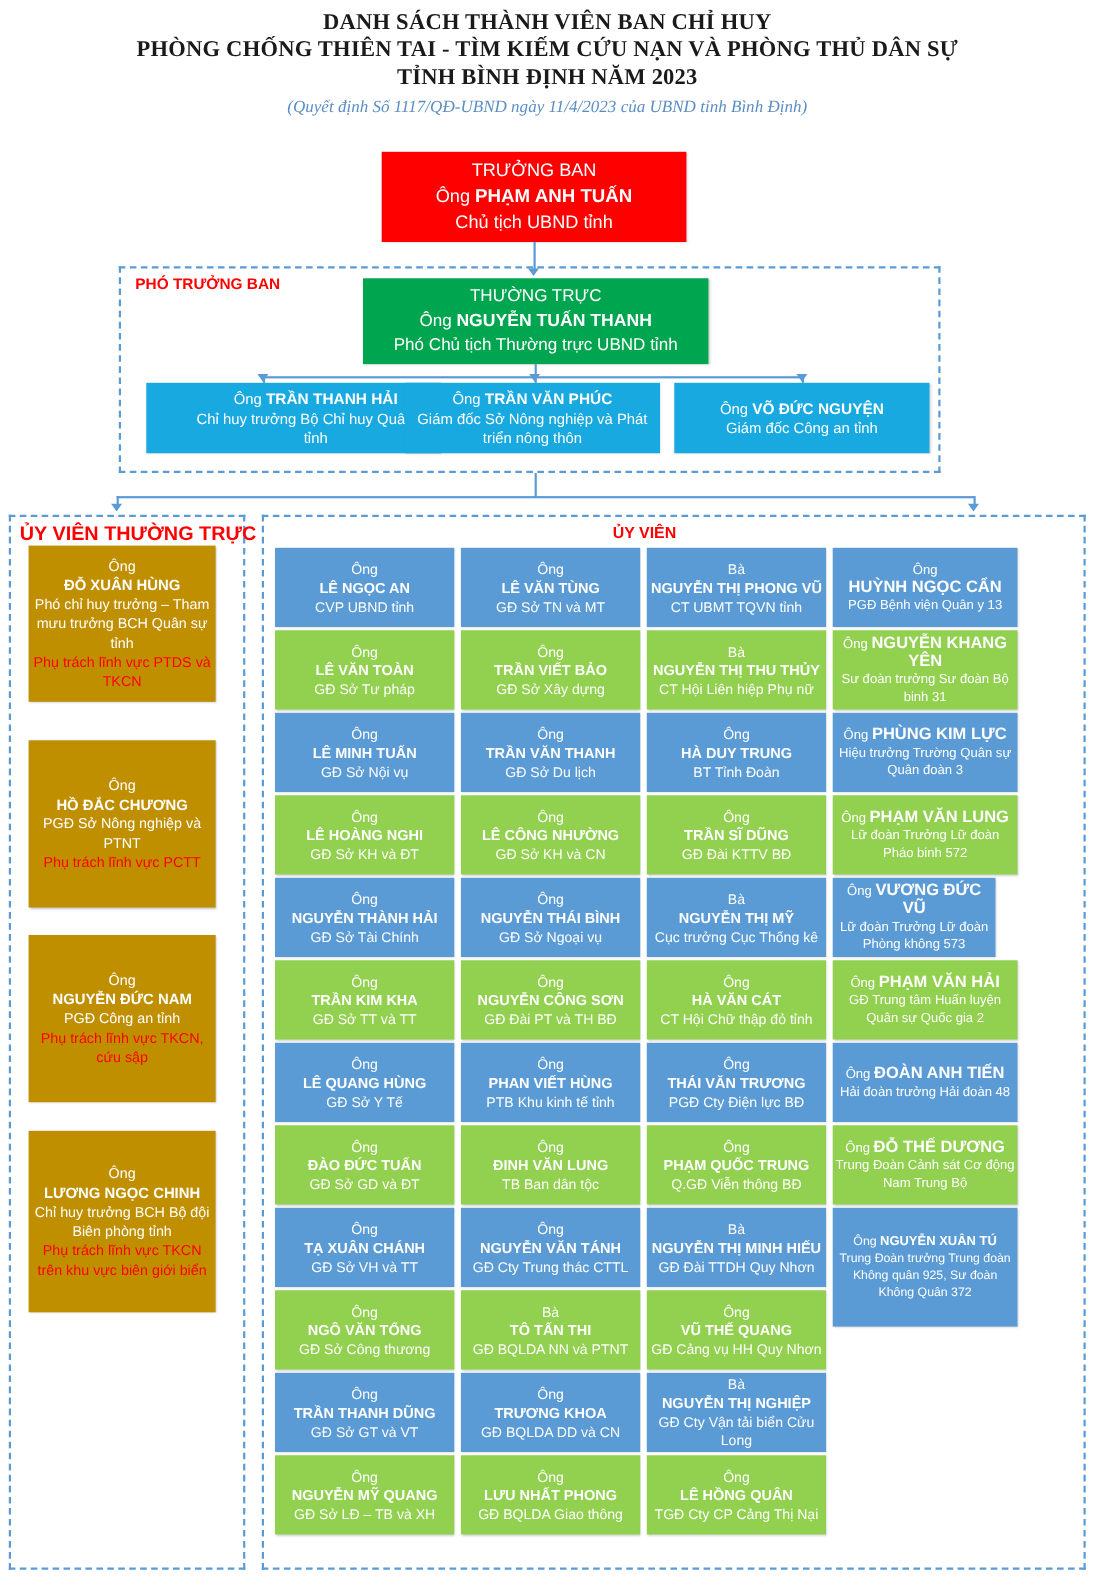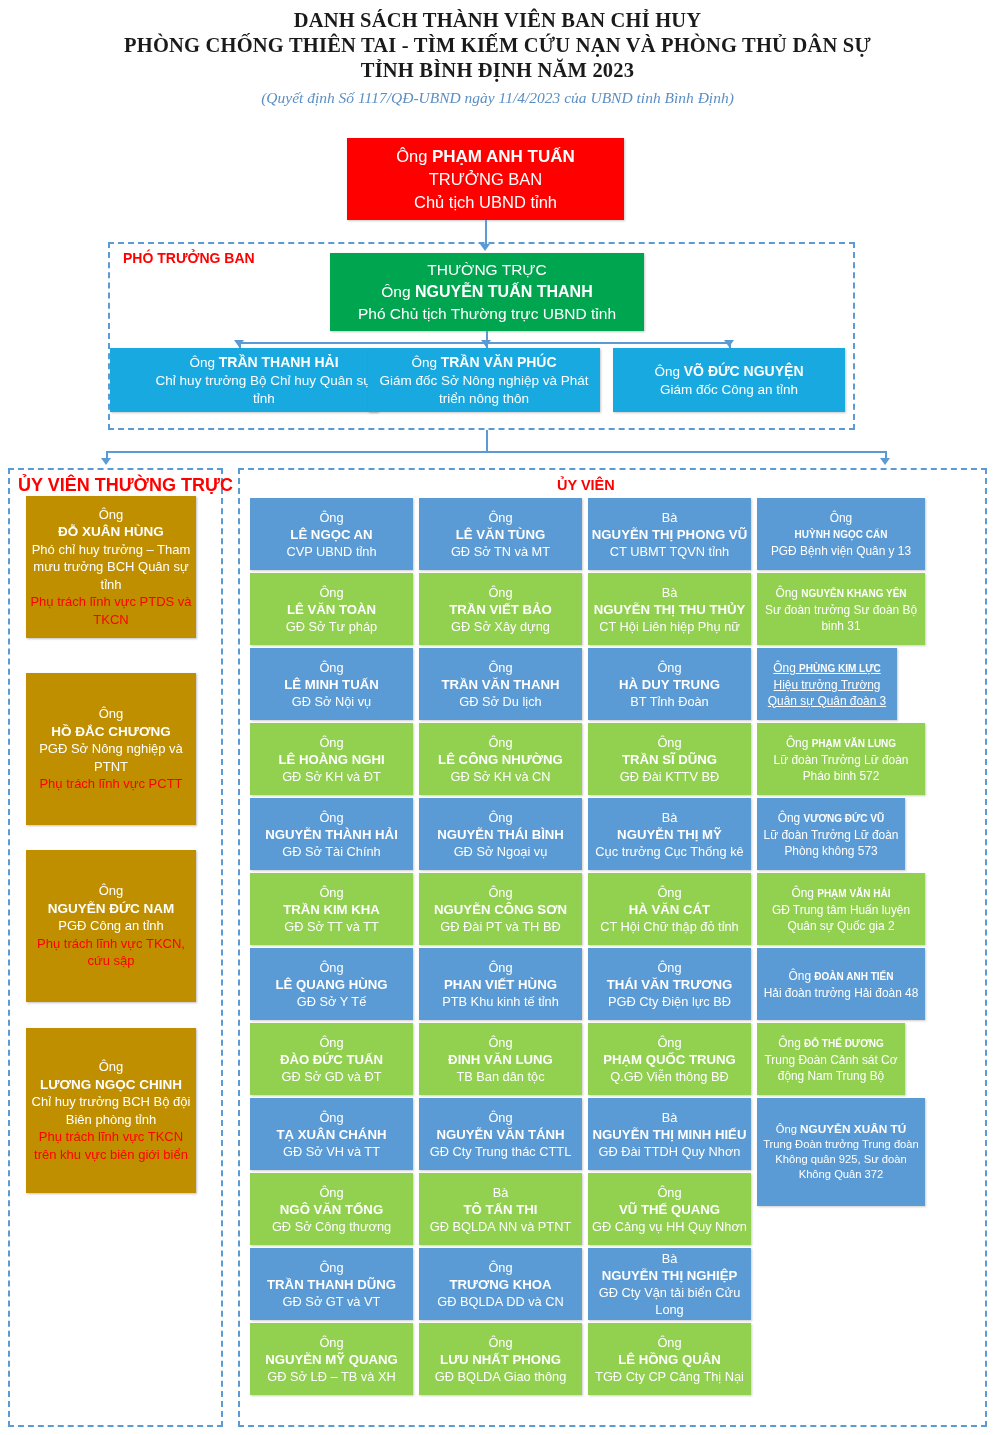--- a/index.html
+++ b/index.html
@@ -63,21 +63,21 @@
     font-size: 15.5px; line-height: 22px;
   }
   .standing .nm { font-size: 16px; }
 
   .deputy {
     top: 348px; height: 64px;
     background: #17A9E0;
     font-size: 13.5px; line-height: 18px;
   }
   .deputy .nm { font-size: 14px; }
-  .dep1 { left: 110px; width: 268px; padding-left: 40px; }
+  .dep1 { left: 133px; width: 268px; padding-left: 40px; }
   .dep2 { left: 368px; width: 232px; }
   .dep3 { left: 613px; width: 232px; }
 
   
   .dashbox {
     position: absolute;
     border: 2.5px dashed #5B9BD5;
     background: transparent;
   }
   .box-pho { left: 108px; top: 242px; width: 747px; height: 188px; }
@@ -131,37 +131,37 @@
     text-align: center;
     display: flex; flex-direction: column; justify-content: center;
     font-size: 12.8px; line-height: 17px;
     box-shadow: 1px 1px 2px rgba(0,0,0,.2);
     padding: 0 2px;
   }
   .card .nm { font-weight: bold; font-size: 13.2px; }
   .card.blue  { background: #5B9BD5; }
   .card.green { background: #92D050; }
   .card.compact { font-size: 11.9px; line-height: 16px; }
-  .card.compact .nm { font-size: 10px; }
+  .card.compact .nm { font-size: 15px; }
   .card.tiny { font-size: 11.2px; line-height: 15.2px; }
   .card.tiny .nm { font-size: 11.8px; }
 </style>
 </head>
 <body>
 
 <div class="header">
   <div class="ttl">DANH SÁCH THÀNH VIÊN BAN CHỈ HUY</div>
   <div class="ttl">PHÒNG CHỐNG THIÊN TAI - TÌM KIẾM CỨU NẠN VÀ PHÒNG THỦ DÂN SỰ</div>
   <div class="ttl">TỈNH BÌNH ĐỊNH NĂM 2023</div>
   <div class="subttl">(Quyết định Số 1117/QĐ-UBND ngày 11/4/2023 của UBND tỉnh Bình Định)</div>
 </div>
 
 <div class="node chief">
+  <span class="ln">TRƯỞNG BAN</span>
   <span class="ln"><span>Ông</span> <span class="nm">PHẠM ANH TUẤN</span></span>
-  <span class="ln">TRƯỞNG BAN</span>
   <span class="ln">Chủ tịch UBND tỉnh</span>
 </div>
 
 <div class="ln-v" style="left:485px; top:220px; height:26px;"></div>
 <div class="arrow" style="left:480px; top:244px;"></div>
 
 <div class="dashbox box-pho"></div>
 <div class="sect-label lb-pho">PHÓ TRƯỞNG BAN</div>
 
 <div class="node standing">
@@ -416,41 +416,41 @@
     </div>
     <div class="card blue compact" style="left: 757px; top: 498px; width: 168px; height: 72px;">
       <span class="ln">Ông</span>
       <span class="ln"><span class="nm">HUỲNH NGỌC CẨN</span></span>
       <span class="ln">PGĐ Bệnh viện Quân y 13</span>
     </div>
     <div class="card green compact" style="left: 757px; top: 573px; width: 168px; height: 72px;">
       <span class="ln"><span class="ln">Ông</span> <span class="nm">NGUYỄN KHANG YÊN</span></span>
       <span class="ln">Sư đoàn trưởng Sư đoàn Bộ binh 31</span>
     </div>
-    <div class="card blue compact" style="left: 757px; top: 648px; width: 140px; height: 72px; text-decoration: underline;">
+    <div class="card blue compact" style="left: 757px; top: 648px; width: 168px; height: 72px;">
       <span class="ln"><span class="ln">Ông</span> <span class="nm">PHÙNG KIM LỰC</span></span>
       <span class="ln">Hiệu trưởng Trường Quân sự Quân đoàn 3</span>
     </div>
     <div class="card green compact" style="left: 757px; top: 723px; width: 168px; height: 72px;">
       <span class="ln"><span class="ln">Ông</span> <span class="nm">PHẠM VĂN LUNG</span></span>
       <span class="ln">Lữ đoàn Trưởng Lữ đoàn Pháo binh 572</span>
     </div>
     <div class="card blue compact" style="left: 757px; top: 798px; width: 148px; height: 72px;">
       <span class="ln"><span class="ln">Ông</span> <span class="nm">VƯƠNG ĐỨC VŨ</span></span>
       <span class="ln">Lữ đoàn Trưởng Lữ đoàn Phòng không 573</span>
     </div>
     <div class="card green compact" style="left: 757px; top: 873px; width: 168px; height: 72px;">
       <span class="ln"><span class="ln">Ông</span> <span class="nm">PHẠM VĂN HẢI</span></span>
       <span class="ln">GĐ Trung tâm Huấn luyện Quân sự Quốc gia 2</span>
     </div>
     <div class="card blue compact" style="left: 757px; top: 948px; width: 168px; height: 72px;">
       <span class="ln"><span class="ln">Ông</span> <span class="nm">ĐOÀN ANH TIẾN</span></span>
       <span class="ln">Hải đoàn trưởng Hải đoàn 48</span>
     </div>
-    <div class="card green compact" style="left: 757px; top: 1023px; width: 148px; height: 72px;">
+    <div class="card green compact" style="left: 757px; top: 1023px; width: 168px; height: 72px;">
       <span class="ln"><span class="ln">Ông</span> <span class="nm">ĐỖ THẾ DƯƠNG</span></span>
       <span class="ln">Trung Đoàn Cảnh sát Cơ động Nam Trung Bộ</span>
     </div>
     <div class="card blue compact tiny" style="left: 757px; top: 1098px; width: 168px; height: 108px;">
       <span class="ln"><span class="ln">Ông</span> <span class="nm">NGUYỄN XUÂN TÚ</span></span>
       <span class="ln">Trung Đoàn trưởng Trung đoàn Không quân 925, Sư đoàn Không Quân 372</span>
     </div>
   </div>
 
 </body></html>

